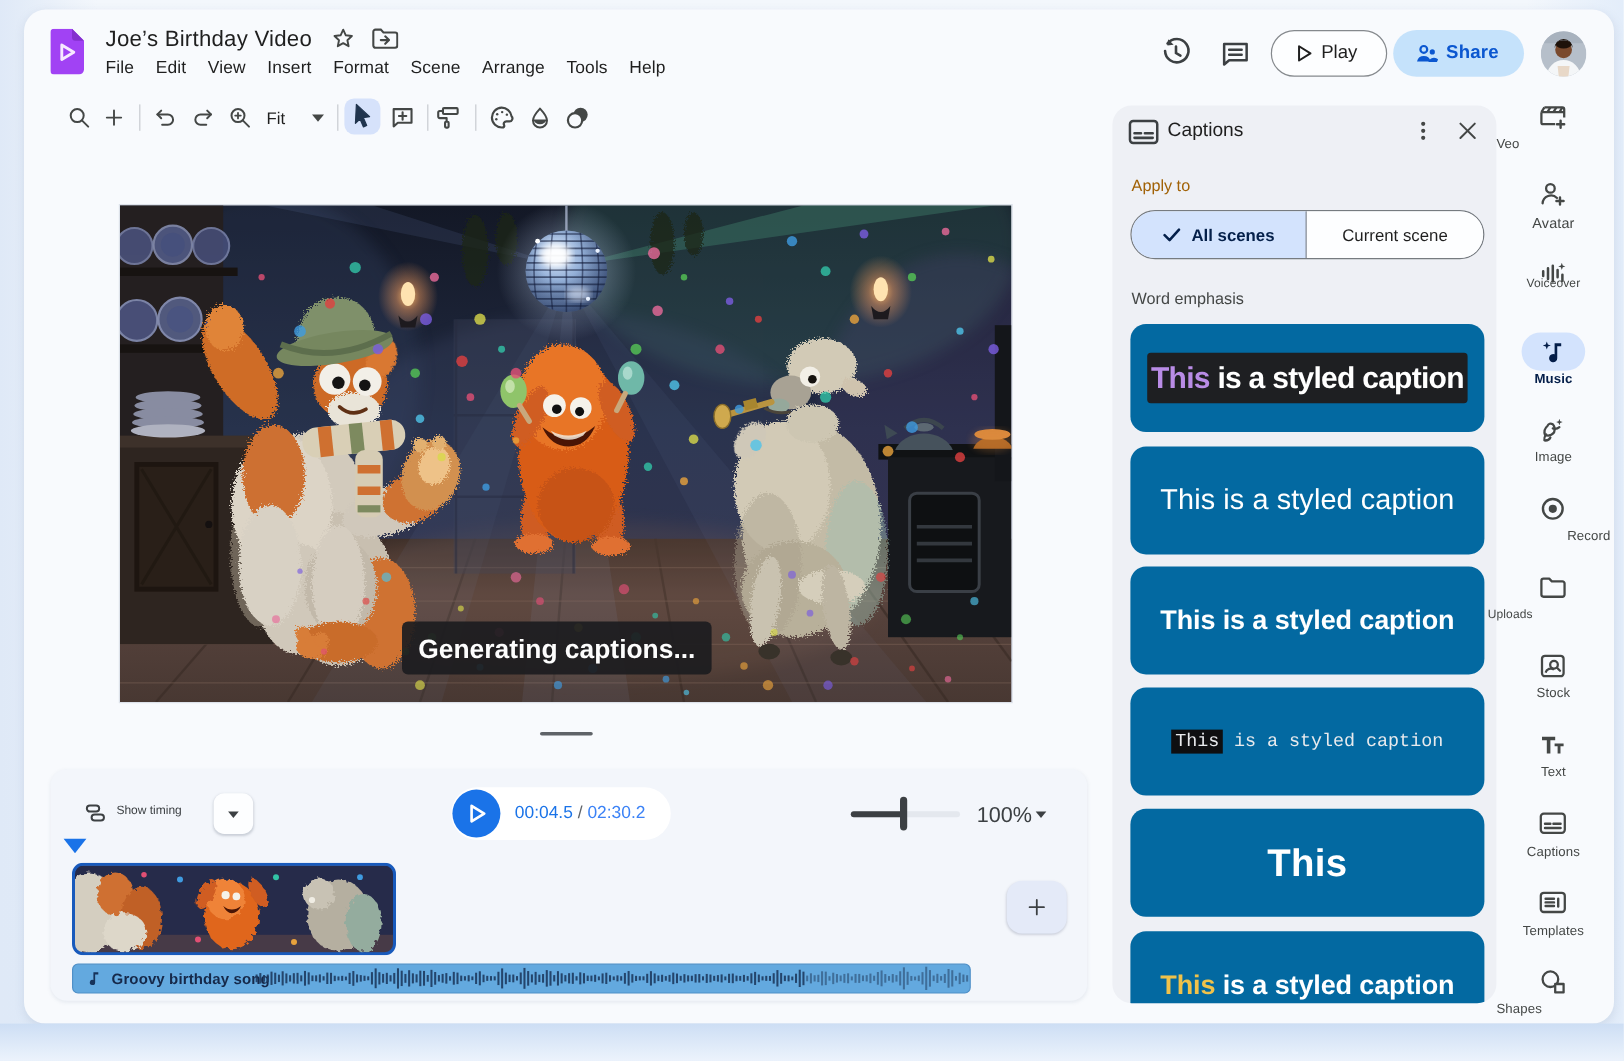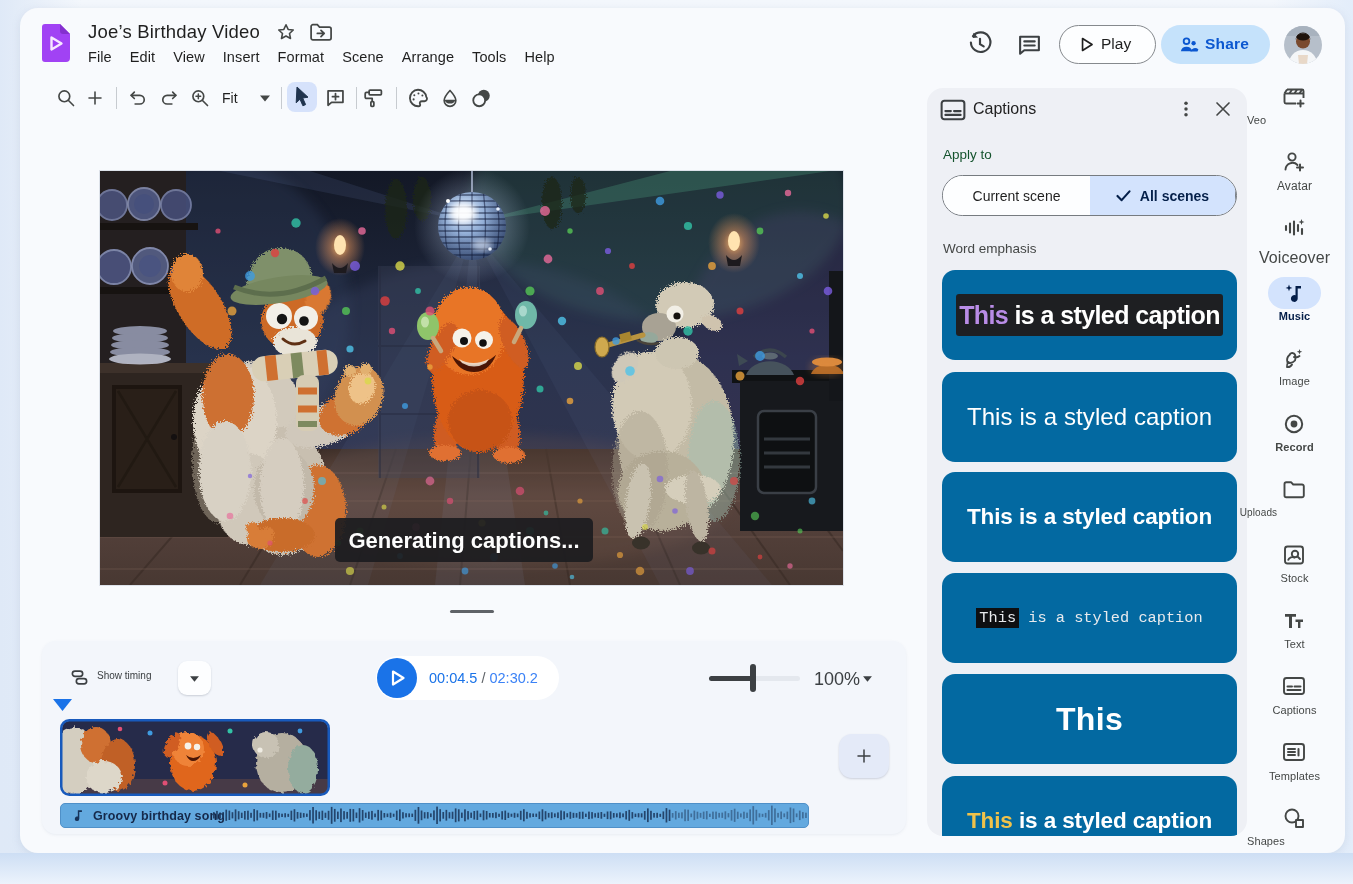--- a/index.html
+++ b/index.html
@@ -805,31 +805,31 @@
  </svg>
  <div class="abs" style="left:46px;top:12px;font-size:16px;color:#1f1f1f;font-weight:500;">Captions</div>
  <svg class="abs" style="left:249px;top:11px" width="20" height="20" viewBox="0 0 24 24" fill="#444746">
   <circle cx="12" cy="5" r="2.1"></circle>
       <circle cx="12" cy="12" r="2.1"></circle>
       <circle cx="12" cy="19" r="2.1"></circle>
  </svg>
  <svg class="abs" style="left:287px;top:12px" width="18" height="18" viewBox="0 0 24 24" stroke="#444746" stroke-width="2.2" stroke-linecap="round">
   <path d="M4 4 L20 20 M20 4 L4 20"></path>
  </svg>
- <div class="abs" style="left:16px;top:59px;font-size:13.5px;color:#14532d;">Apply to</div>
+ <div class="abs" style="left:16px;top:59px;font-size:13.5px;color:#a16207;">Apply to</div>
 
  <div class="abs" style="left:15px;top:87px;width:295px;height:41px;border-radius:21px;overflow:hidden;border:1px solid #767b80;display:flex;">
-   <div style="flex:1;height:100%;background:#fdfeff;display:flex;align-items:center;justify-content:center;">
-     <span style="font-size:14px;color:#1f1f1f;">Current scene</span>
-   </div>
    <div style="width:146px;height:100%;background:#d3e3fd;border-right:1px solid #767b80;display:flex;align-items:center;justify-content:center;gap:9px;">
      <svg width="15" height="12" viewBox="0 0 16 13" fill="none" stroke="#05204a" stroke-width="2.3" stroke-linecap="round" stroke-linejoin="round">
           <path d="M1.5 6.5 L6 11 L14.5 1.5"></path>
         </svg>
      <span style="font-size:14px;font-weight:600;color:#05204a;">All scenes</span>
+   </div>
+   <div style="flex:1;height:100%;background:#fdfeff;display:flex;align-items:center;justify-content:center;">
+     <span style="font-size:14px;color:#1f1f1f;">Current scene</span>
    </div>
  </div>
  <div class="abs" style="left:16px;top:153px;font-size:13.5px;color:#444746;">Word emphasis</div>
 
  <div class="abs card" style="top:182px;">
       <div class="inner"><span style="color:#b98ce6;">This</span><span> is a styled caption</span></div>
     </div>
  <div class="abs card" style="top:283.5px;">
       <div class="c2">This is a styled caption</div>
     </div>
@@ -867,39 +867,39 @@
 <circle cx="10" cy="7" r="3.6"></circle>
 <path d="M3.5 19.5 a7 7 0 0 1 12 -4.5"></path>
 <path d="M18 14.5 v6 M15 17.5 h6" stroke-width="2"></path>
     </svg></div>
 <div class="abs" style="left:1247px;top:179px;width:95px;text-align:center;font-size:12px;color:#444746;font-weight:400;letter-spacing:.1px;">Avatar</div>
 <div class="abs" style="left:1282px;top:216px;"><svg width="24" height="24" viewBox="0 0 24 24" stroke="#444746" stroke-width="2.1" stroke-linecap="round" fill="#444746">
 <path d="M4 10 v4 M8 7.5 v9 M12 5.5 v13 M16 9 v6" fill="none"></path>
 <path d="M19.5 3 l.8 2.2 2.2 .8 -2.2 .8 -.8 2.2 -.8 -2.2 -2.2 -.8 2.2 -.8 Z" stroke="none"></path>
 <path d="M20 13 v5" fill="none"></path>
     </svg></div>
-<div class="abs" style="left:1247px;top:249px;width:95px;text-align:center;font-size:16px;color:#444746;font-weight:400;letter-spacing:.1px;">Voiceover</div>
+<div class="abs" style="left:1247px;top:231px;width:95px;text-align:center;font-size:10px;color:#444746;font-weight:400;letter-spacing:.1px;">Voiceover</div>
 <div class="abs" style="left:1268px;top:277px;width:53px;height:32px;background:#d3e3fd;border-radius:16px;"></div>
 <div class="abs" style="left:1282px;top:281px;"><svg width="24" height="24" viewBox="0 0 24 24" fill="#041e49">
 <path d="M13.5 5 h5.5 v2.6 h-3.3 v9.9 a3.4 3.4 0 1 1 -2.2 -3.2 Z"></path>
 <path d="M7 3.5 l.9 2.5 2.5 .9 -2.5 .9 -.9 2.5 -.9 -2.5 -2.5 -.9 2.5 -.9 Z"></path>
     </svg></div>
 <div class="abs" style="left:1247px;top:310px;width:95px;text-align:center;font-size:11px;color:#041e49;font-weight:600;letter-spacing:.1px;">Music</div>
 <div class="abs" style="left:1282px;top:346px;"><svg width="24" height="24" viewBox="0 0 24 24" fill="none" stroke="#444746" stroke-width="1.9" stroke-linejoin="round" stroke-linecap="round">
 <path d="M7.5 9 q-3.5 3 -2 7.5 q4.5 1.5 7.5 -2 q1.5 -4.5 -1 -7 q-3 -1.5 -4.5 1.5 Z"></path>
 <path d="M6.5 16 q-2 2.5 -1.5 5 q3.5 .5 5 -2.5"></path>
 <path d="M12 11 q3 1 5.5 -1"></path>
 <path d="M17.5 3 l.7 2 2 .7 -2 .7 -.7 2 -.7 -2 -2 -.7 2 -.7 Z" fill="#444746" stroke="none"></path>
     </svg></div>
 <div class="abs" style="left:1247px;top:375px;width:95px;text-align:center;font-size:11px;color:#444746;font-weight:400;letter-spacing:.1px;">Image</div>
 <div class="abs" style="left:1282px;top:412px;"><svg width="24" height="24" viewBox="0 0 24 24" fill="none" stroke="#444746" stroke-width="2">
 <circle cx="12" cy="12" r="8.2"></circle>
       <circle cx="12" cy="12" r="3.4" fill="#444746" stroke="none"></circle>
     </svg></div>
-<div class="abs" style="left:1247px;top:441px;width:95px;text-align:center;font-size:11px;color:#444746;font-weight:700;letter-spacing:.1px;">Record</div>
+<div class="abs" style="left:1247px;top:441px;width:95px;text-align:right;font-size:11px;color:#444746;font-weight:400;letter-spacing:.1px;">Record</div>
 <div class="abs" style="left:1282px;top:478px;"><svg width="24" height="24" viewBox="0 0 24 24" fill="none" stroke="#444746" stroke-width="1.9" stroke-linejoin="round">
 <path d="M2.5 6 a1.8 1.8 0 0 1 1.8 -1.8 H9 l2.2 2.3 H20 a1.8 1.8 0 0 1 1.8 1.8 V17.5 a1.8 1.8 0 0 1 -1.8 1.8 H4.3 a1.8 1.8 0 0 1 -1.8 -1.8 Z"></path>
     </svg></div>
 <div class="abs" style="left:1211px;top:507px;width:95px;text-align:center;font-size:10px;color:#444746;font-weight:400;letter-spacing:.1px;">Uploads</div>
 <div class="abs" style="left:1282px;top:543px;"><svg width="24" height="24" viewBox="0 0 24 24" fill="none" stroke="#444746" stroke-width="1.9" stroke-linejoin="round">
 <rect x="3" y="3.5" width="18" height="17" rx="2.5"></rect>
 <circle cx="13" cy="11" r="3.2"></circle>
 <path d="M15.5 13.5 L18 16" stroke-linecap="round"></path>
 <path d="M6 17.5 a4.5 4.5 0 0 1 7 -2.5"></path>
     </svg></div>

